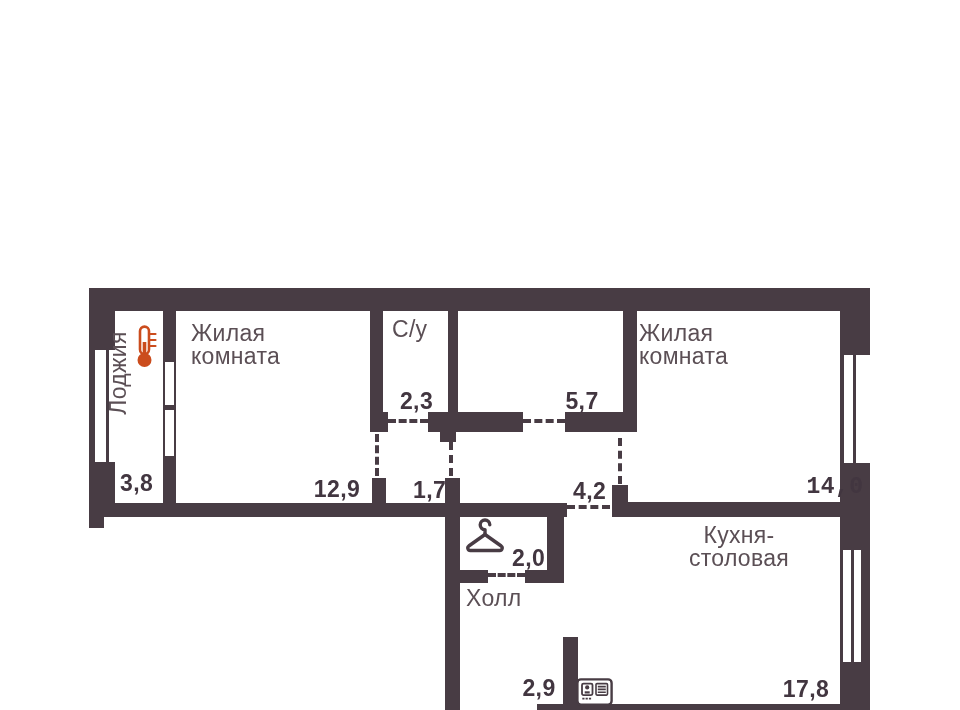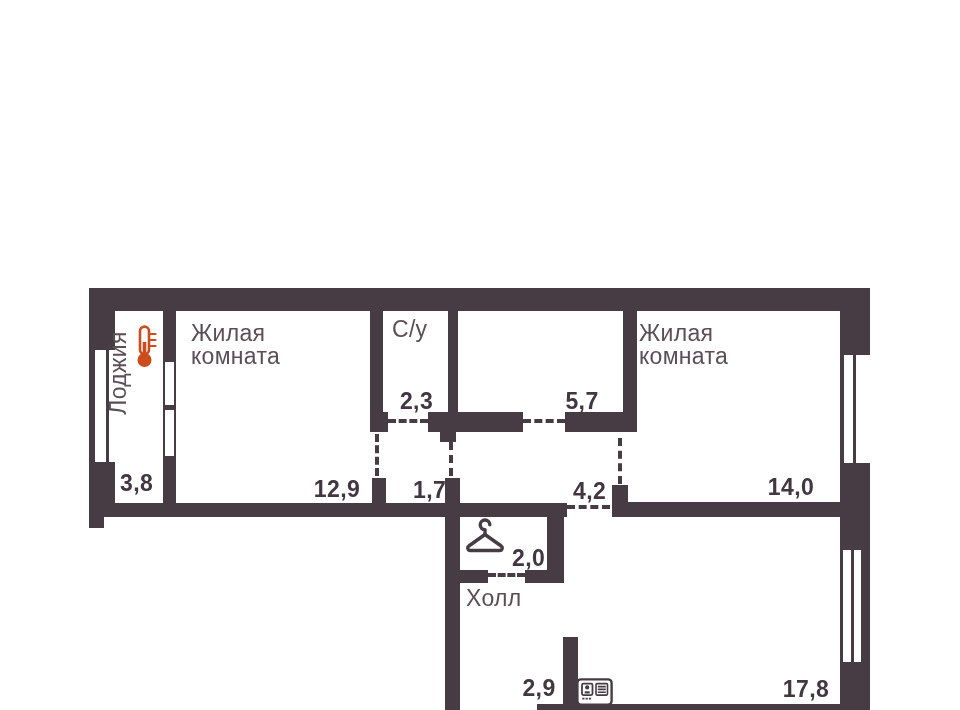--- a/index.html
+++ b/index.html
@@ -92,29 +92,31 @@
   <div class="dash-v" style="left:618px;top:438px;height:46px;"></div>
   <div class="dash-h" style="left:567px;top:505px;width:43px;"></div>
   <div class="dash-h" style="left:488px;top:573px;width:37px;"></div>
 
   <div class="room-label loggia-label">Лоджия</div>
   <div class="room-label" style="left:191px;top:322px;">Жилая
 комната</div>
   <div class="room-label" style="left:392px;top:318px;">С/у</div>
   <div class="room-label" style="left:639px;top:322px;">Жилая
 комната</div>
+  <div class="room-label ra" style="left:640px;top:524px;width:198px;">Кухня-
+столовая</div>
   <div class="room-label" style="left:466px;top:587px;">Холл</div>
 
   <div class="area-num" style="left:120px;top:472px;">3,8</div>
   <div class="area-num ra" style="left:310px;top:478px;width:54px;">12,9</div>
   <div class="area-num ra" style="left:395px;top:390px;width:43px;">2,3</div>
   <div class="area-num ra" style="left:560px;top:390px;width:44px;">5,7</div>
   <div class="area-num" style="left:413px;top:479px;">1,7</div>
   <div class="area-num" style="left:573px;top:480px;">4,2</div>
-  <div class="area-num ra" style="left:762px;top:476px;width:58px;">14,0</div>
+  <div class="area-num ra" style="left:806px;top:476px;width:58px;font-family:Liberation Mono, monospace;">14,0</div>
   <div class="area-num" style="left:512px;top:547px;">2,0</div>
   <div class="area-num ra" style="left:518px;top:677px;width:42px;">2,9</div>
   <div class="area-num ra" style="left:776px;top:678px;width:60px;">17,8</div>
 
   <svg class="icon" style="left:136px;top:325px;" width="22" height="43" viewBox="0 0 22 43">
     <path class="stroke-th" d="M14.5 9 h5 M14.5 15 h5 M14.5 21 h5" stroke-width="2.2" fill="none" stroke-linecap="round"></path>
     <rect class="stroke-th" x="4" y="1.6" width="9" height="27.5" rx="4.5" fill="#ffffff" stroke-width="2.6"></rect>
     <rect class="fill-th" x="6.7" y="17" width="3.6" height="14"></rect>
     <circle class="fill-th" cx="8.5" cy="35" r="7"></circle>
   </svg>

